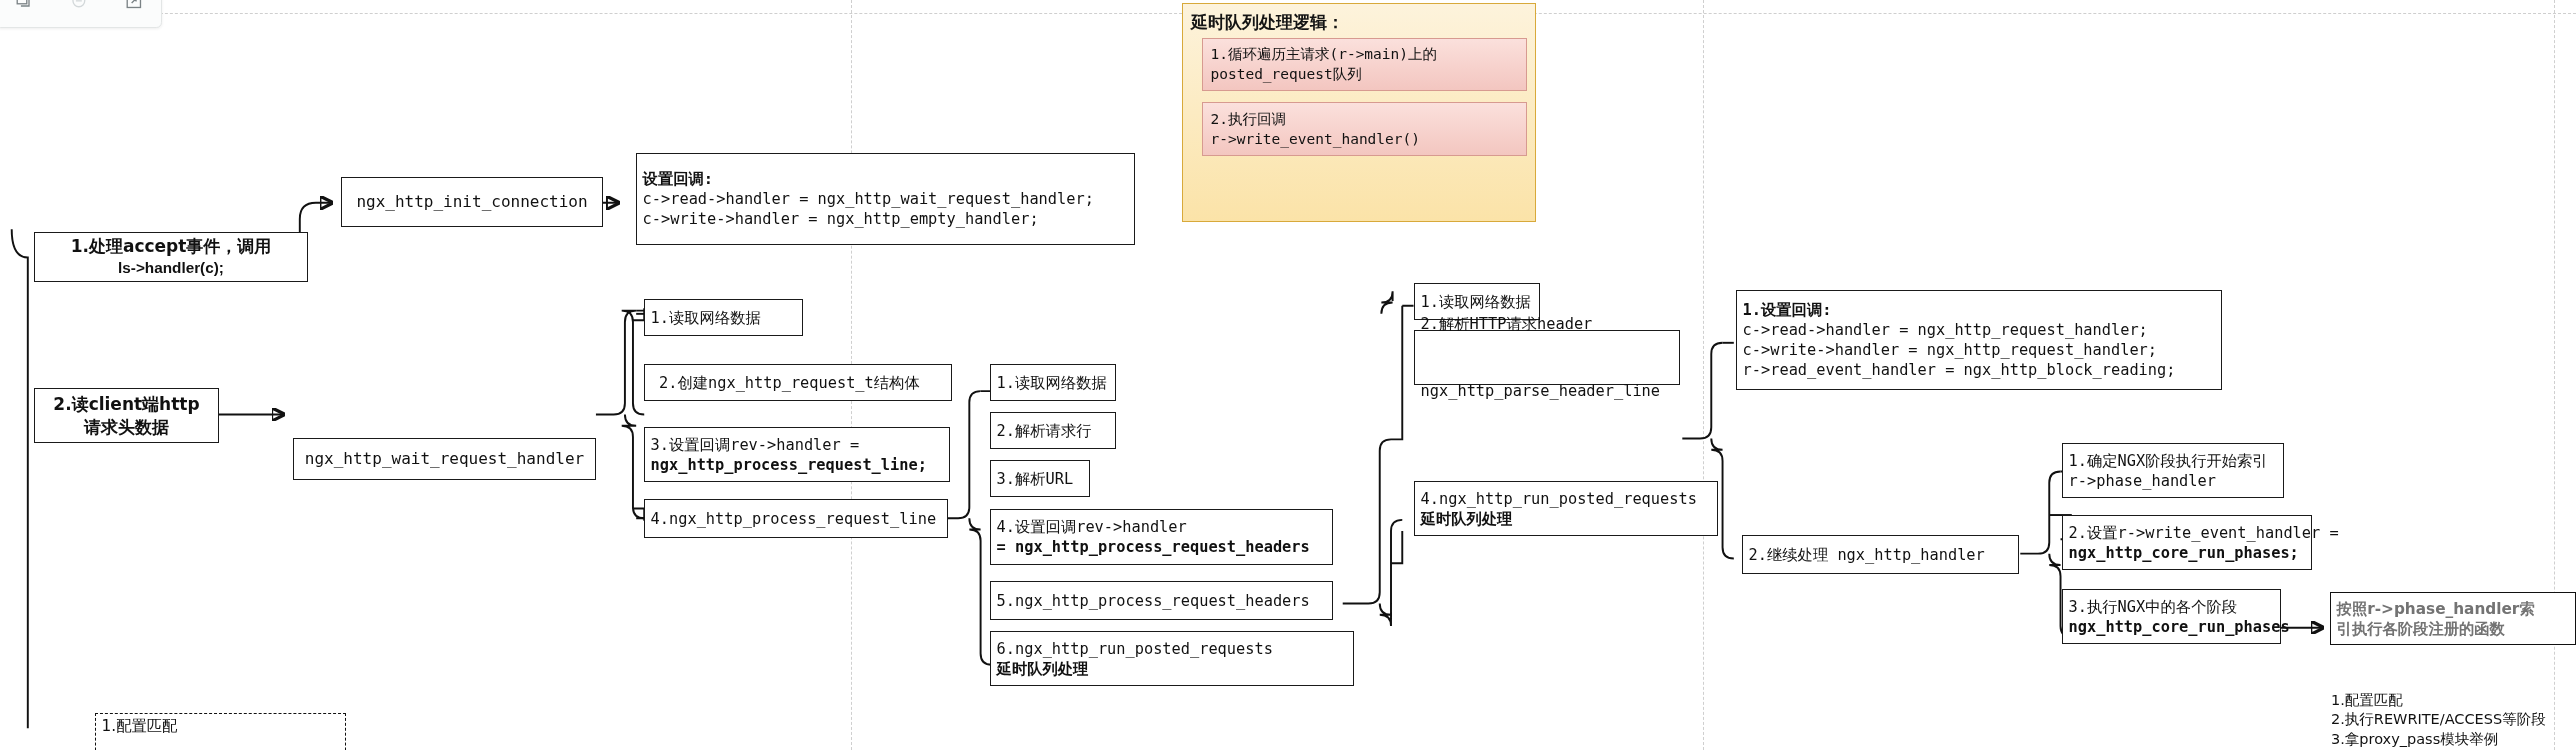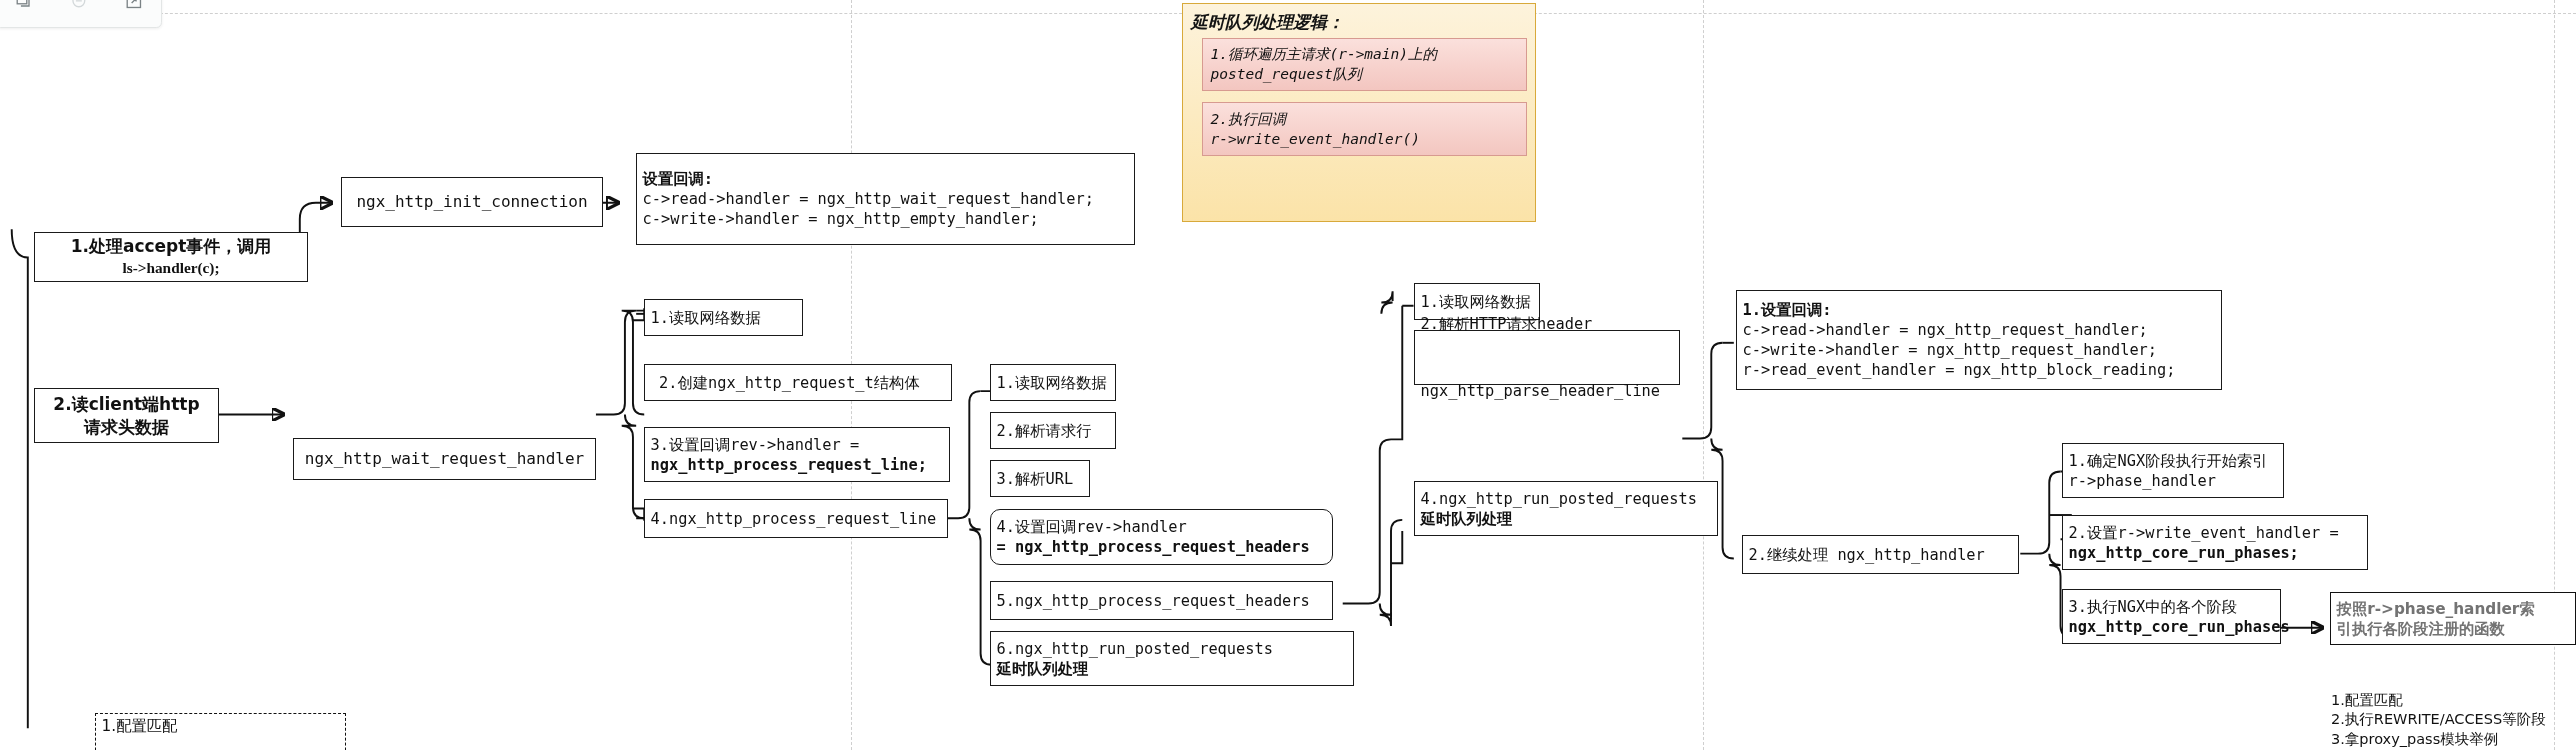--- a/index.html
+++ b/index.html
@@ -68,21 +68,21 @@
   .node.mono-lg .ln { font-size: 16px; }
 
   
   .node.head .ln {
     font-family: "DejaVu Sans", "Liberation Sans", sans-serif;
     font-weight: bold;
     font-size: 17px;
     line-height: 22.5px;
   }
   .node.head .ln.code {
-    font-family: Liberation Serif, serif;
+    font-family: Liberation Sans, sans-serif;
     font-weight: bold;
     font-size: 15.3px;
   }
 
   
   .panel-yellow {
     position: absolute;
     background: linear-gradient(180deg,#fdf3dc 0%,#fbe3a8 100%);
     border: 1.6px solid #d8a93a;
     z-index: 25;
@@ -278,21 +278,21 @@
   </div>
 
   <div class="node" style="left:990px; top:412px; width:126px; height:37px;">
     <div class="ln">2.解析请求行</div>
   </div>
 
   <div class="node" style="left:990px; top:460px; width:100px; height:37px;">
     <div class="ln">3.解析URL</div>
   </div>
 
-  <div class="node" style="left:990px; top:509px; width:343px; height:56px;border-radius:10px;">
+  <div class="node" style="left:990px; top:509px; width:343px; height:56px;">
     <div class="ln">4.设置回调rev-&gt;handler</div>
     <div class="ln b">= ngx_http_process_request_headers</div>
   </div>
 
   <div class="node" style="left:990px; top:581px; width:343px; height:39px;">
     <div class="ln">5.ngx_http_process_request_headers</div>
   </div>
 
   <div class="node" style="left:990px; top:631px; width:364px; height:55px;">
     <div class="ln">6.ngx_http_run_posted_requests</div>
@@ -323,21 +323,21 @@
 
   <div class="node" style="left:1742px; top:535px; width:277px; height:39px;">
     <div class="ln">2.继续处理 ngx_http_handler</div>
   </div>
 
   <div class="node" style="left:2062px; top:443px; width:222px; height:55px;">
     <div class="ln">1.确定NGX阶段执行开始索引</div>
     <div class="ln">r-&gt;phase_handler</div>
   </div>
 
-  <div class="node" style="left:2062px; top:515px; width:306px; height:55px;">
+  <div class="node" style="left:2062px; top:515px; width:250px; height:55px;">
     <div class="ln">2.设置r-&gt;write_event_handler =</div>
     <div class="ln b">ngx_http_core_run_phases;</div>
   </div>
 
   <div class="node" style="left:2062px; top:589px; width:219px; height:55px;">
     <div class="ln">3.执行NGX中的各个阶段</div>
     <div class="ln b">ngx_http_core_run_phases</div>
   </div>
 
   <div class="node red" style="left:2330px; top:592px; width:246px; height:53px;">
@@ -348,21 +348,21 @@
   <div class="plain-list" style="left:2331px; top:691px; width:242px;">
     <div class="ln">1.配置匹配</div>
     <div class="ln">2.执行REWRITE/ACCESS等阶段</div>
     <div class="ln">3.拿proxy_pass模块举例</div>
   </div>
 
   <div class="node dashed" style="left:95px; top:713px; width:251px; height:72px; justify-content:flex-start; padding-top:1.6px;">
     <div class="ln">1.配置匹配</div>
   </div>
 
-  <div class="panel-yellow" style="left:1182px; top:3.2px; width:354px; height:219px;font-style:italic;">
+  <div class="panel-yellow" style="left:1182px; top:3.2px; width:354px; height:219px;">
     <div class="p-title">延时队列处理逻辑：</div>
 
     <div class="sub-pink">
       <div class="ln">1.循环遍历主请求(r-&gt;main)上的</div>
       <div class="ln">posted_request队列</div>
     </div>
 
     <div class="sub-pink">
       <div class="ln">2.执行回调</div>
       <div class="ln">r-&gt;write_event_handler()</div>

